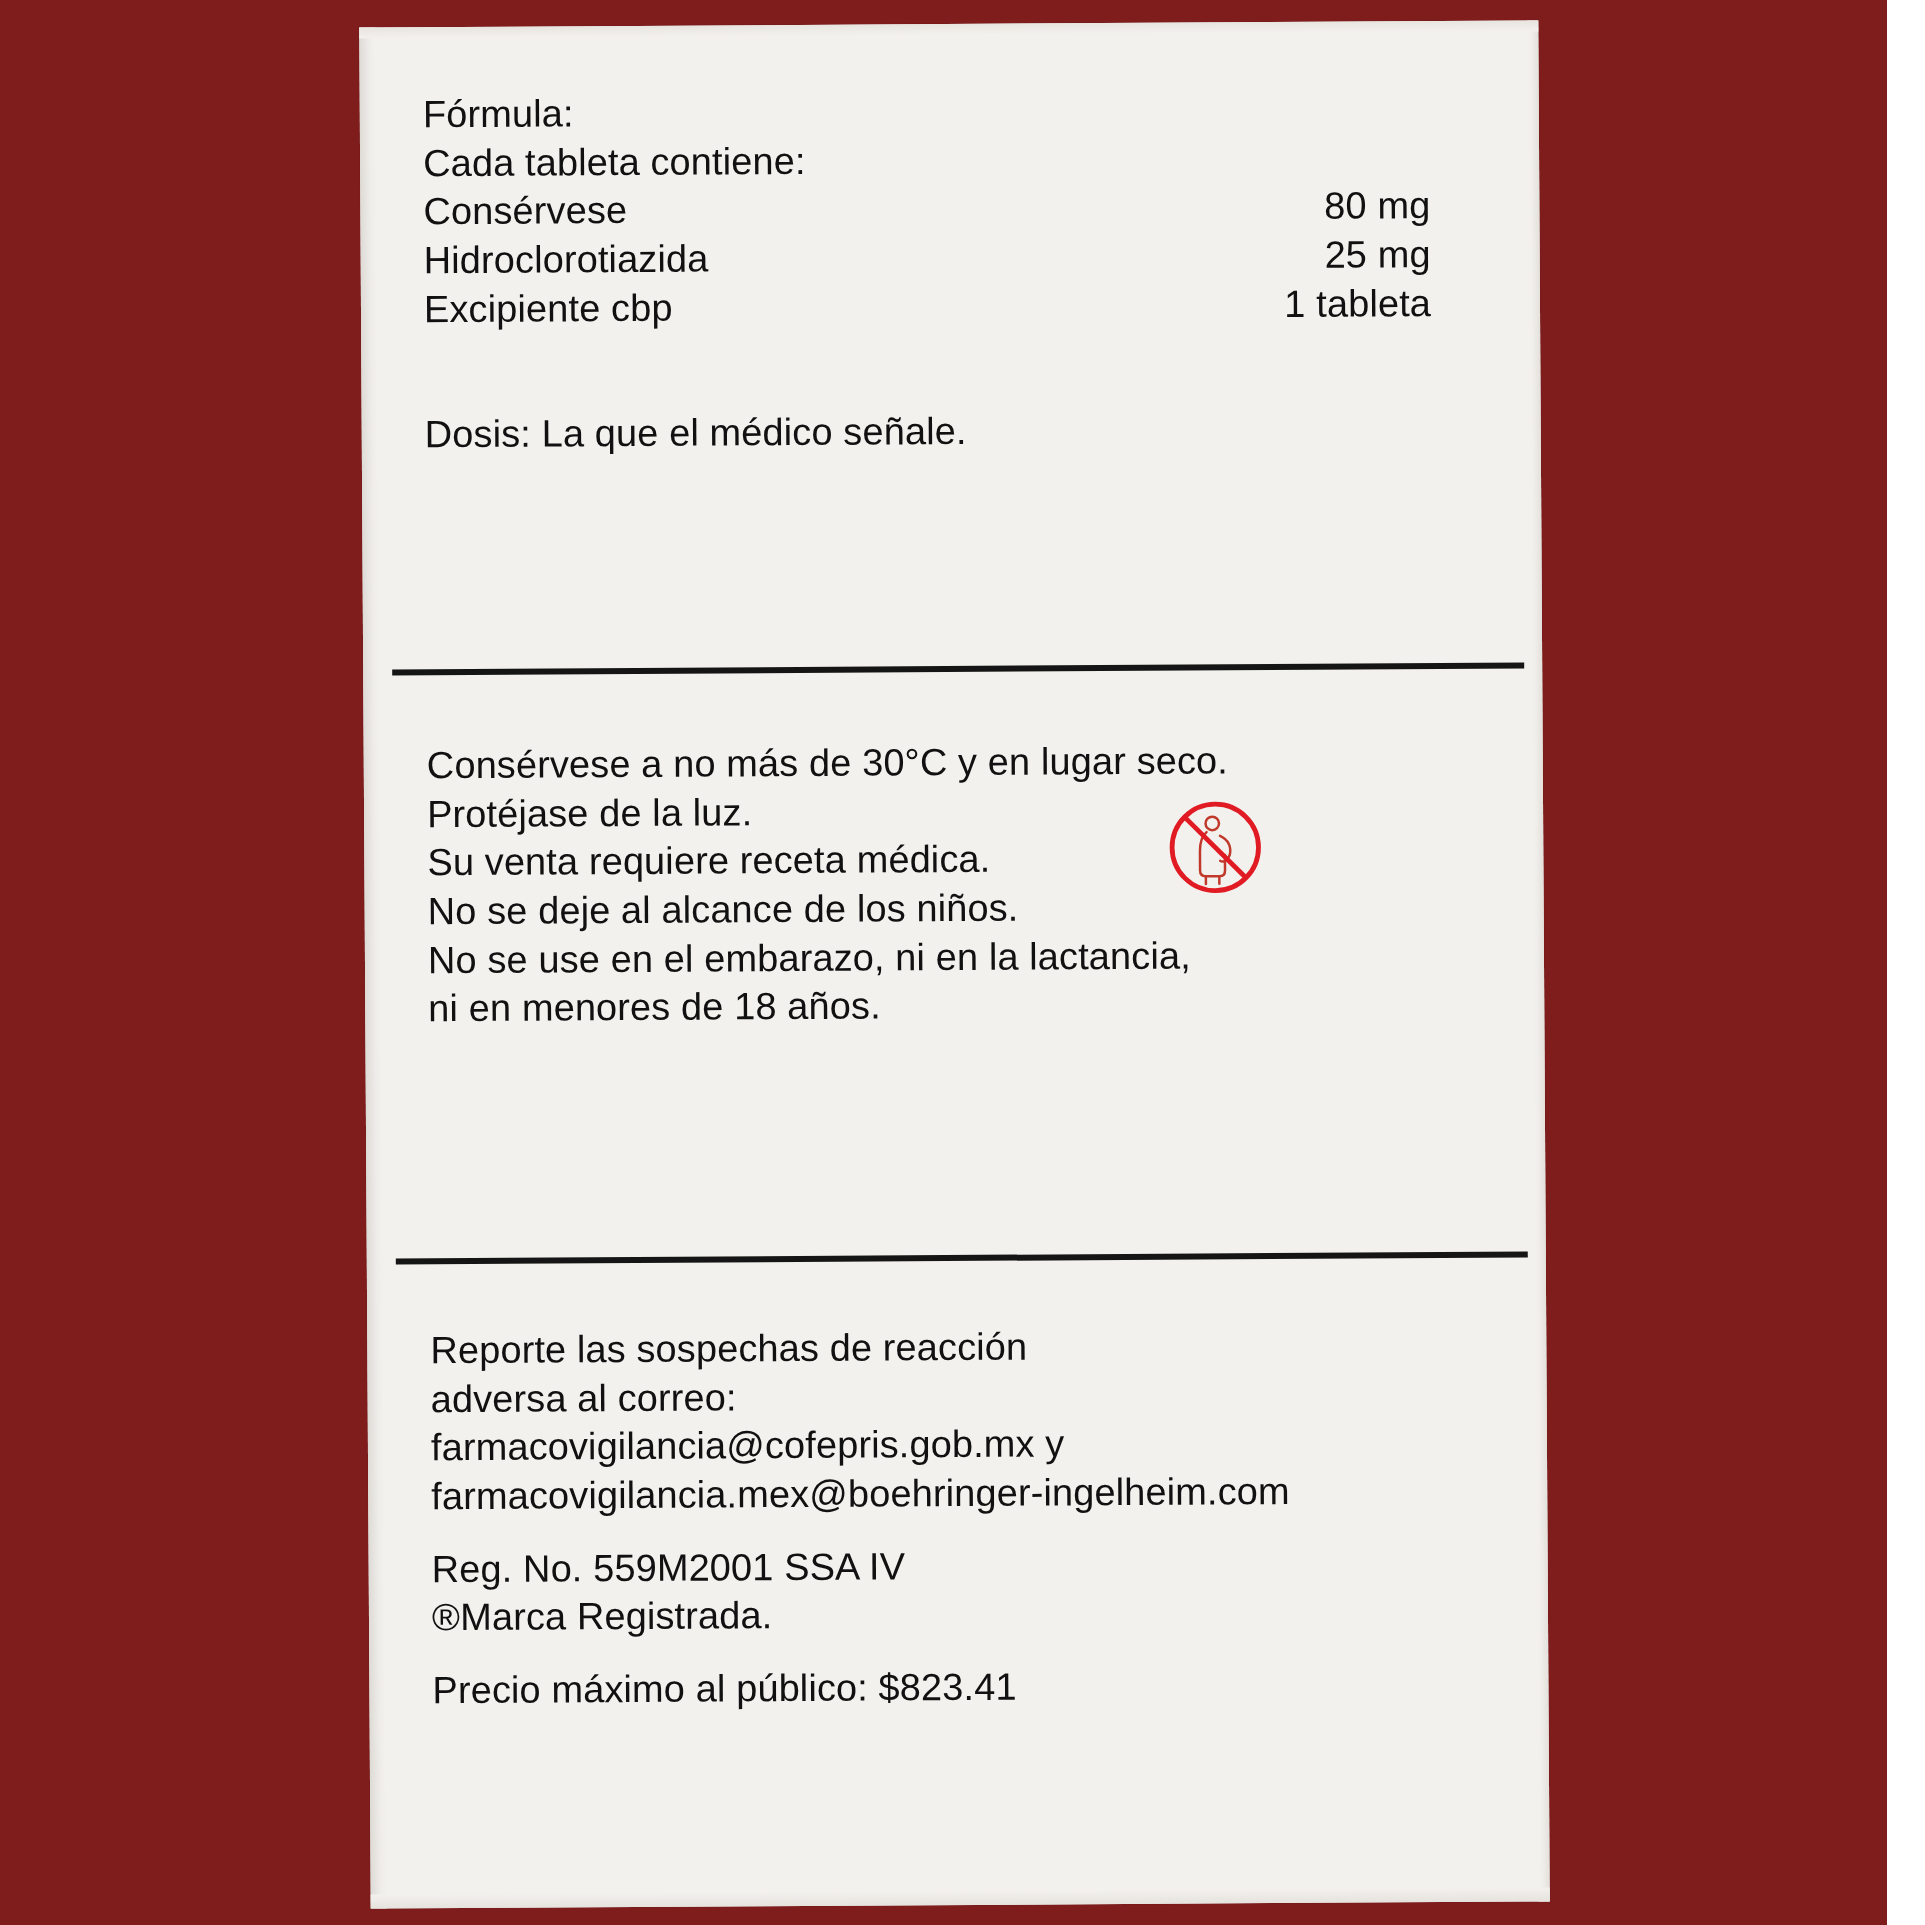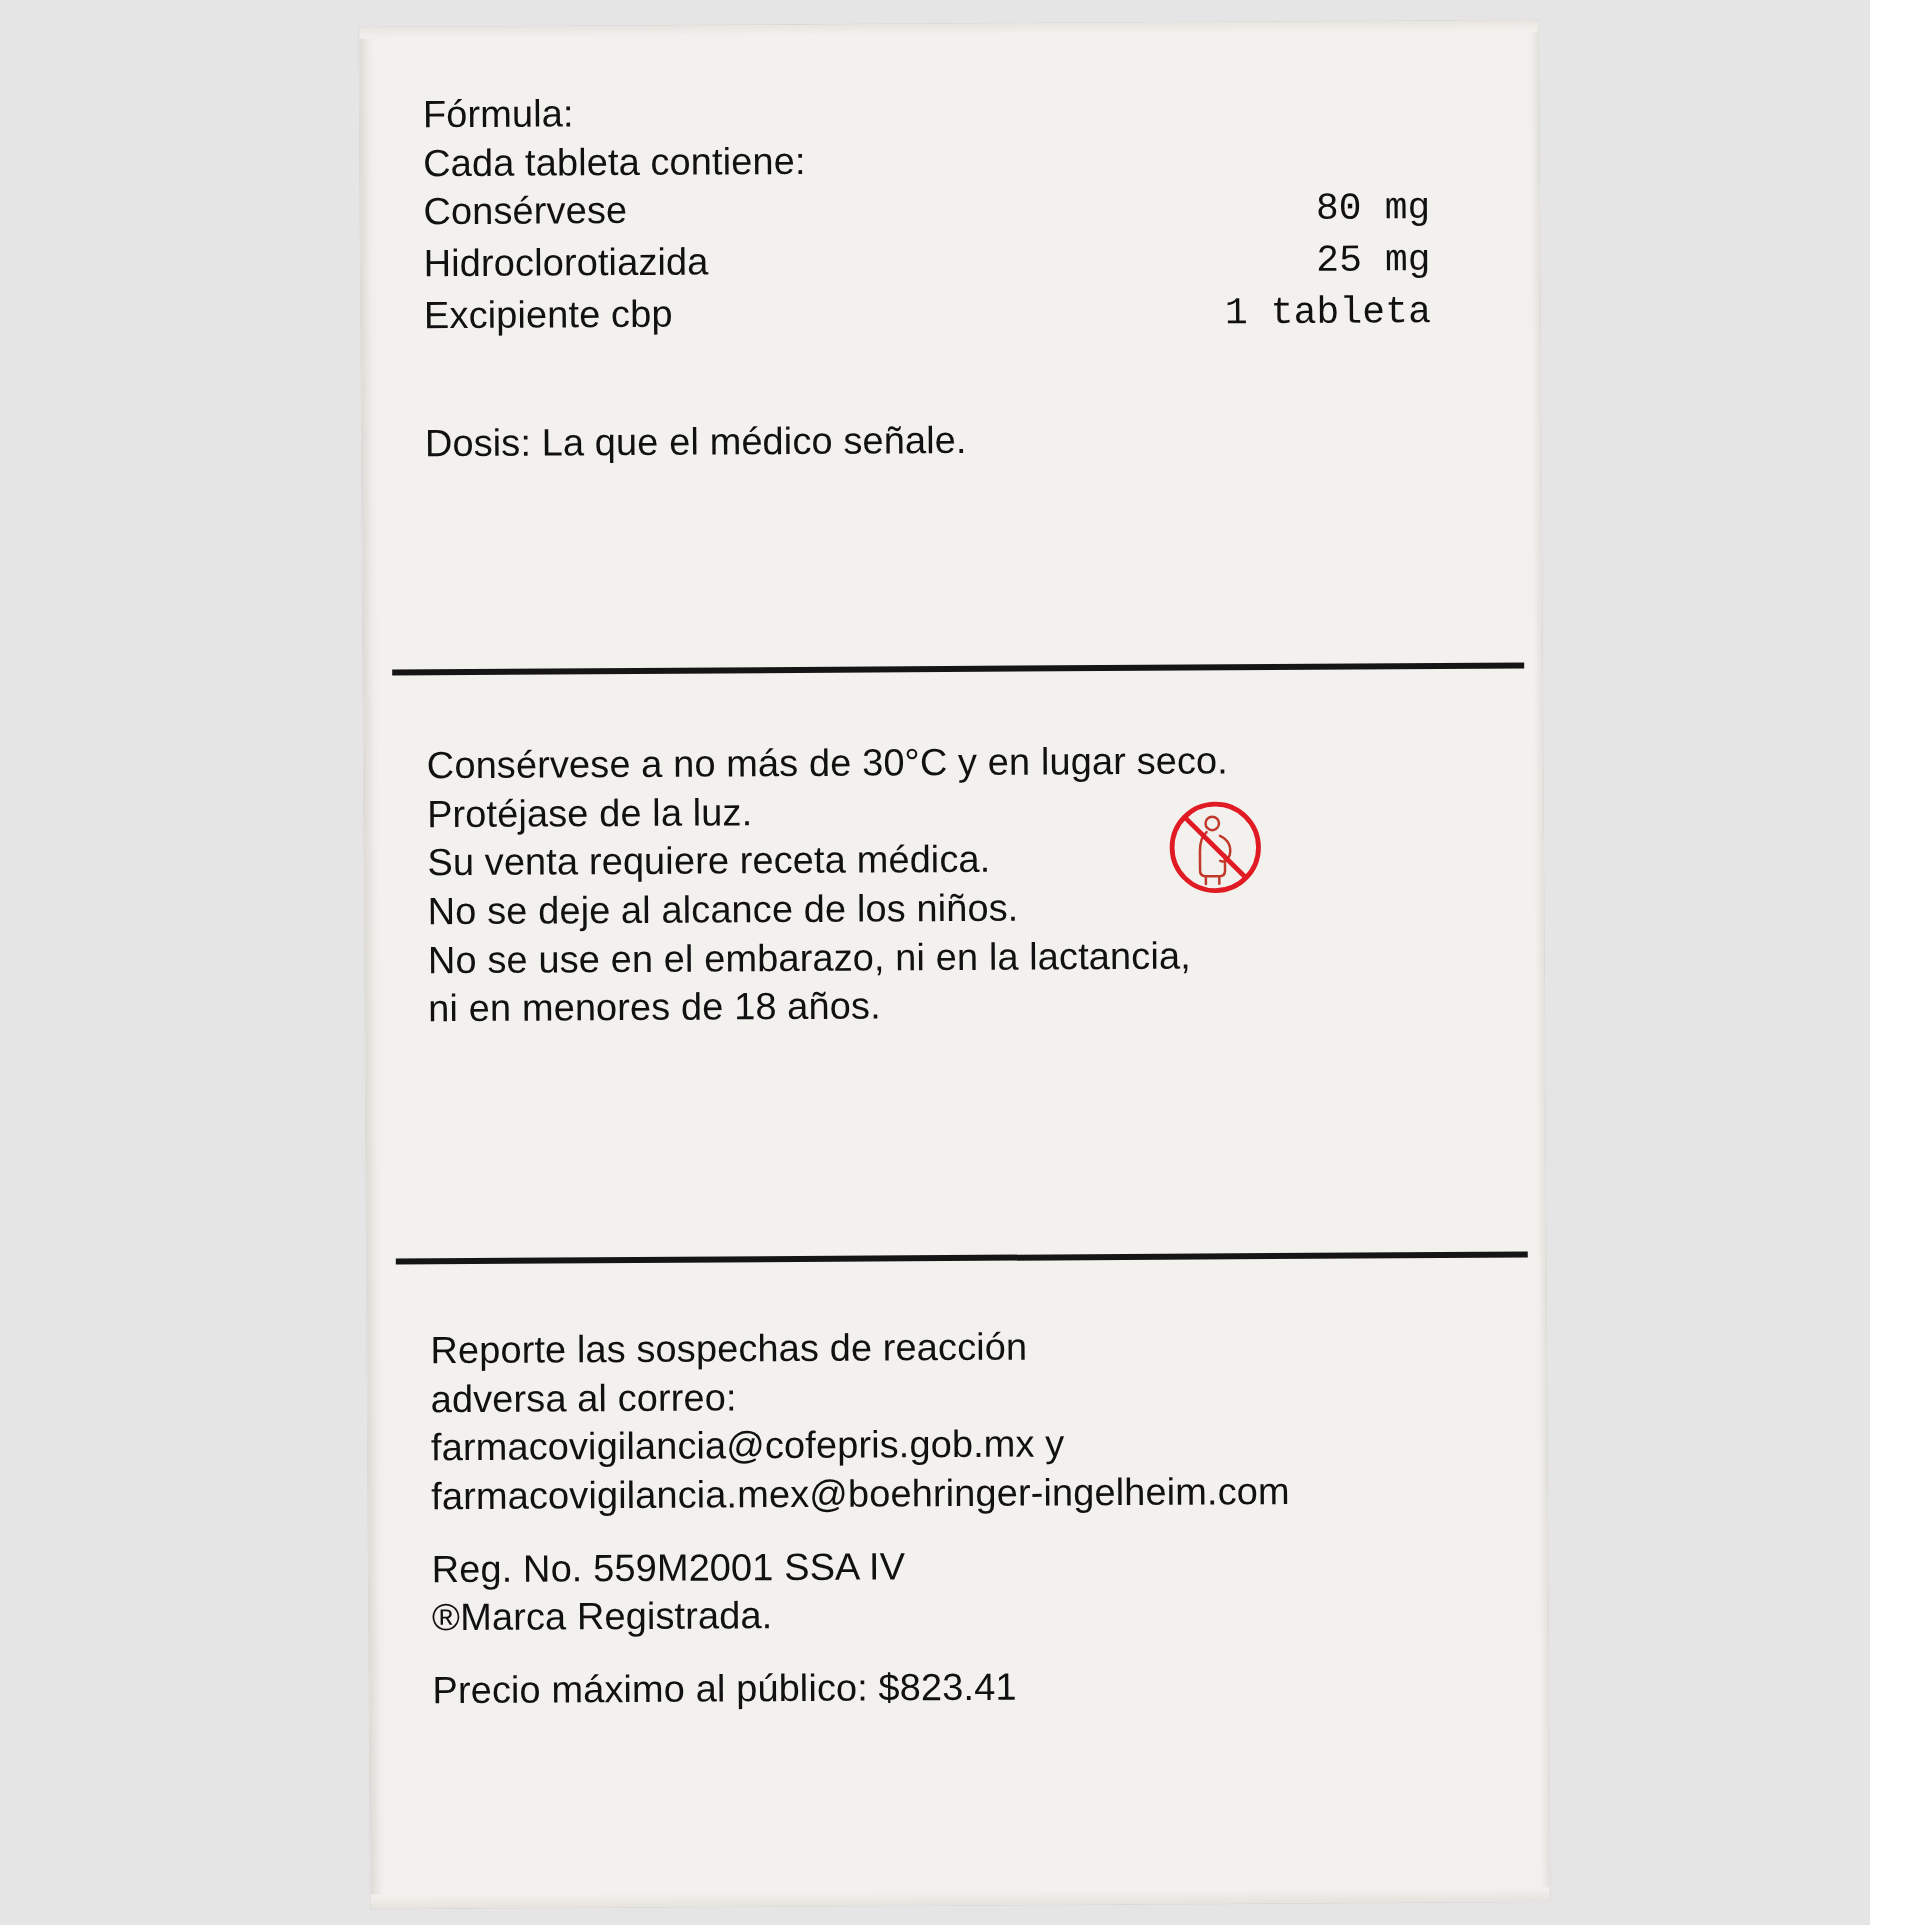--- a/index.html
+++ b/index.html
@@ -8,22 +8,23 @@
     width: 1926px;
     height: 1926px;
     background: #ffffff;
     font-family: "Liberation Sans", sans-serif;
   }
 
   #page {
     position: relative;
     width: 1870px;
     height: 1926px;
-    background: #e5e5e5;
+    background: #7f1d1d;
     overflow: hidden;
+    padding-left: 17px;
   }
 
   
   #carton {
     position: absolute;
     left: 365px;
     top: 24px;
     width: 1179px;
     height: 1881px;
     background: #f3f1ee;
@@ -93,21 +94,20 @@
   #panel-formula { top: 63px; }
 
   .formula-row {
     display: flex;
     justify-content: space-between;
     align-items: baseline;
     width: 1007px;
   }
   .formula-row .amount {
     text-align: center;
-    font-family: Liberation Mono, monospace;
   }
   .gap-md { height: 77px; }
 
   
   #panel-warn { top: 714px; }
 
   #warn-rows {
     position: relative;
   }
 

